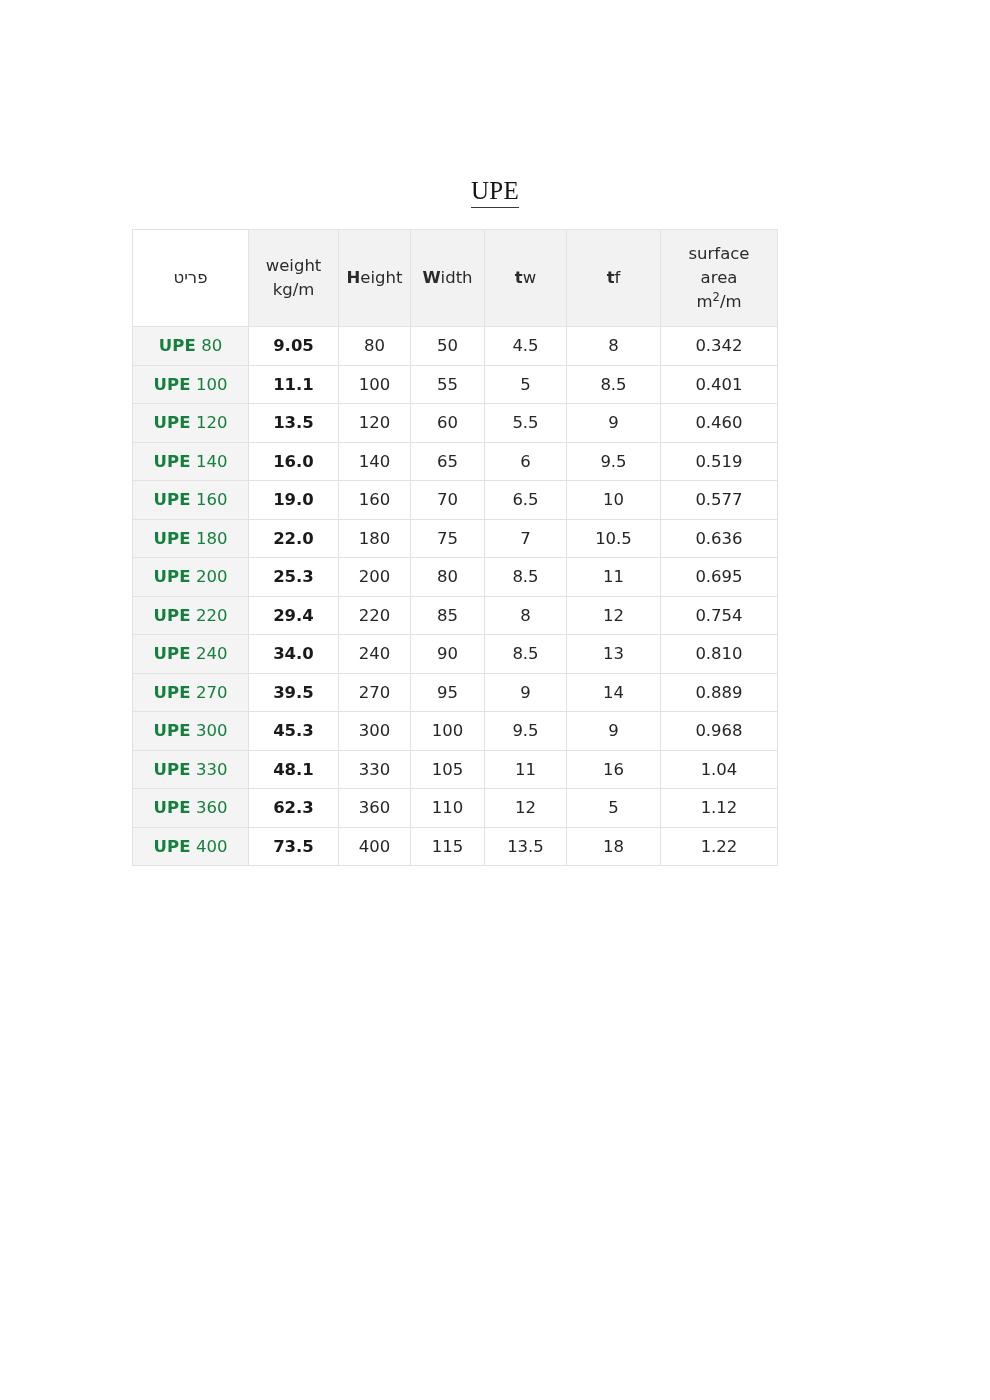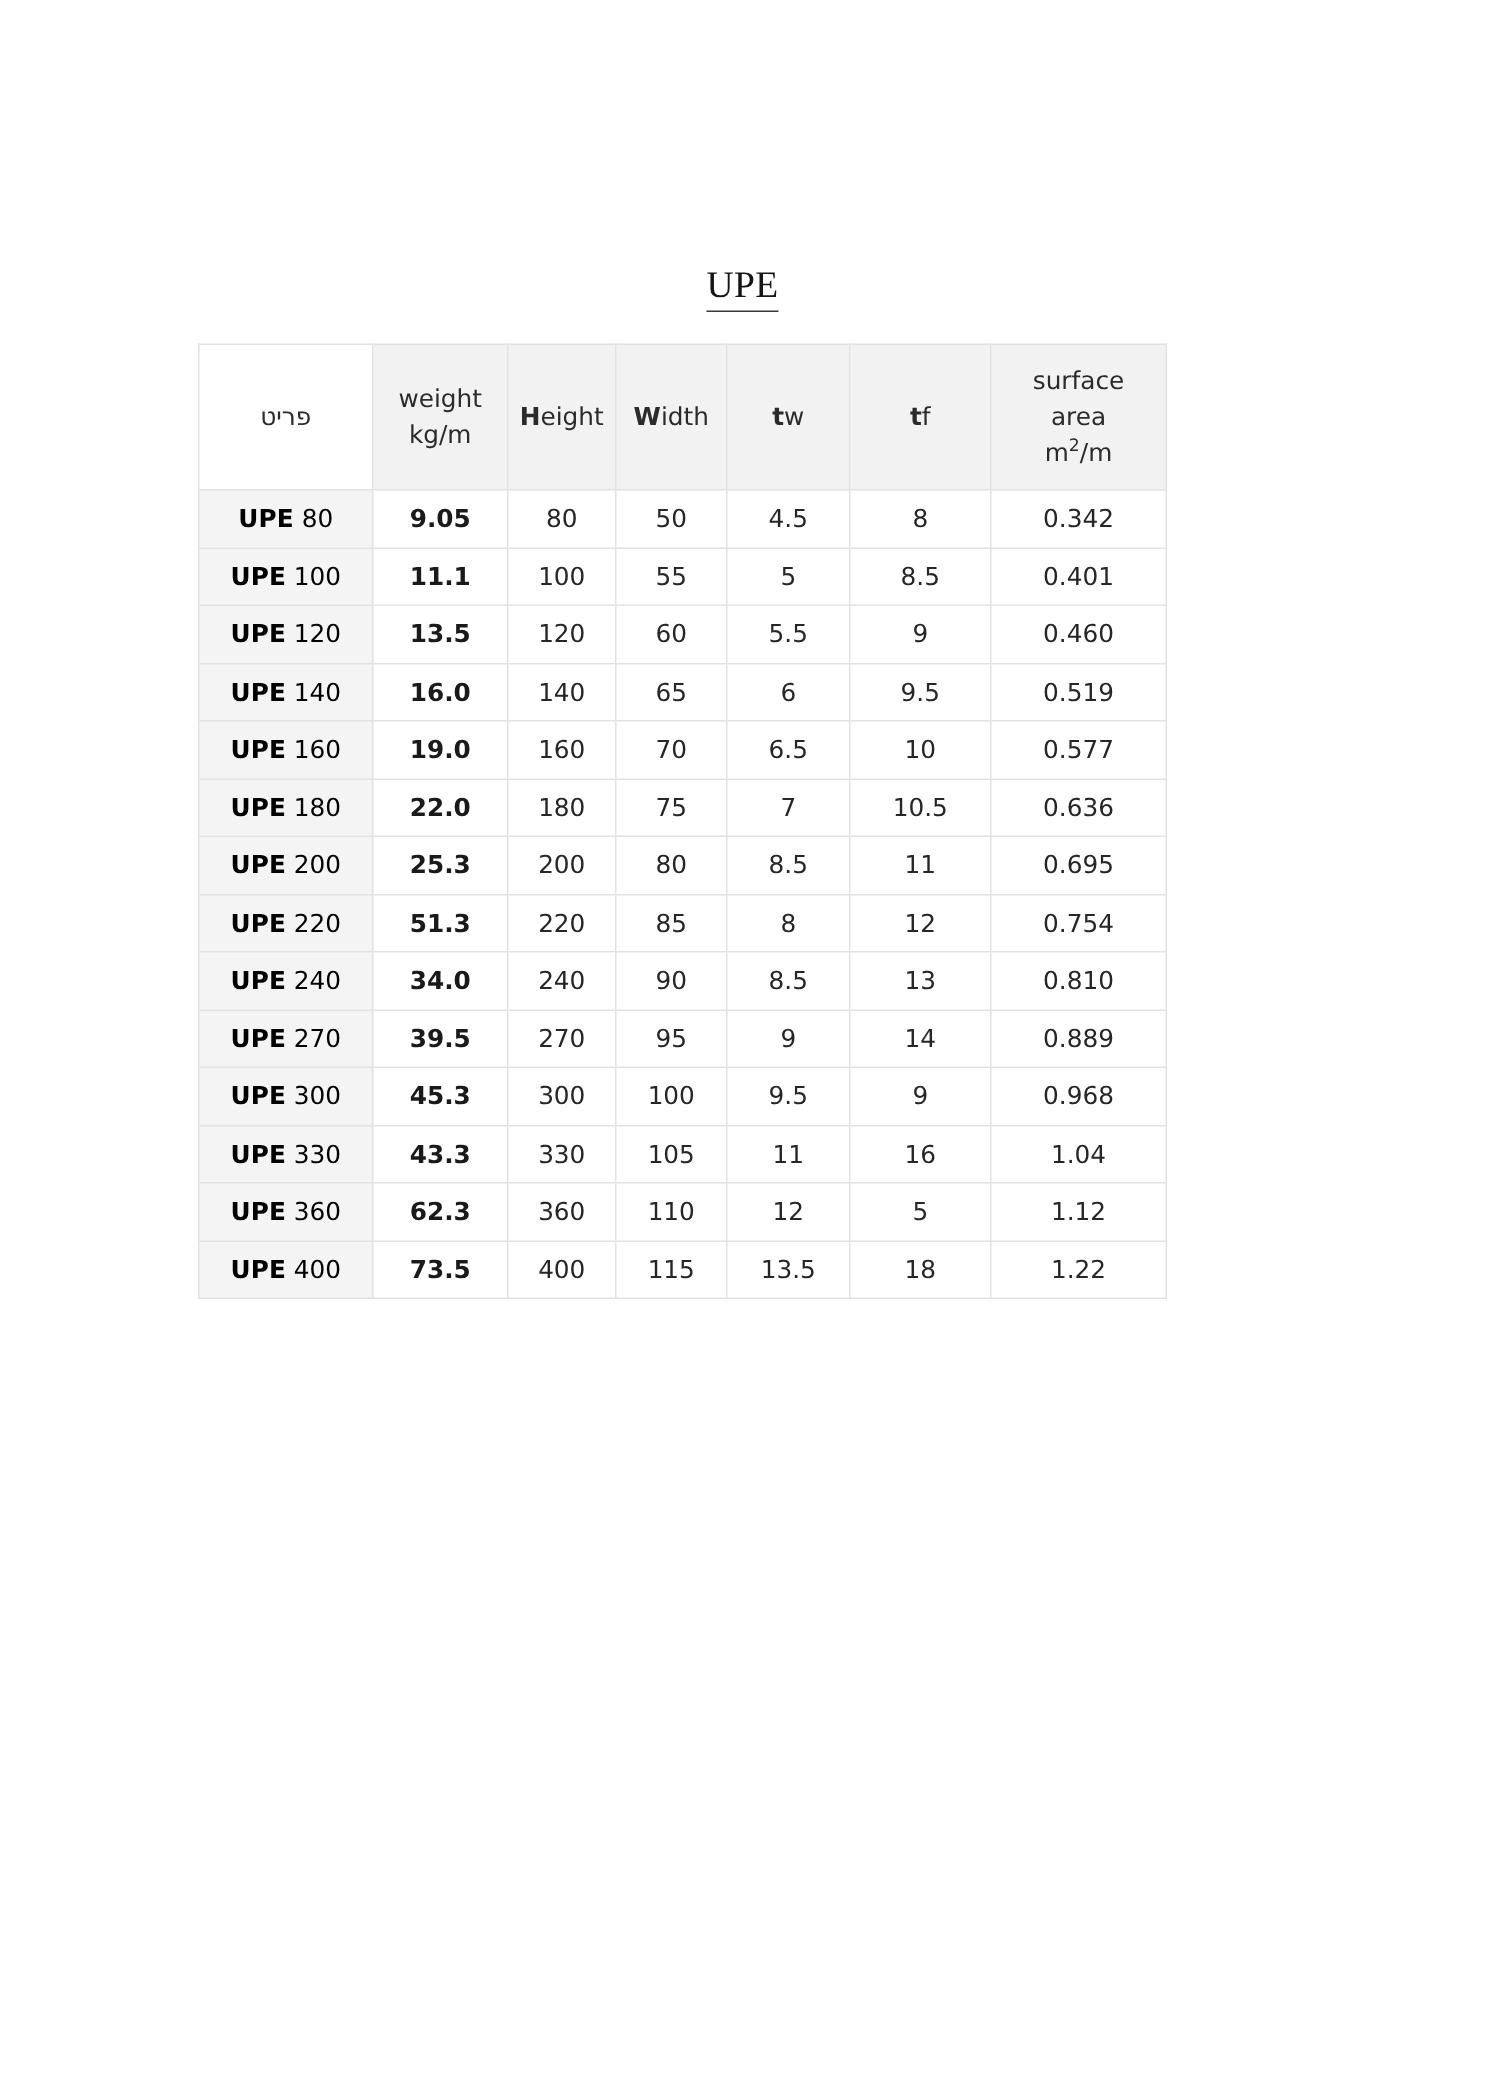--- a/index.html
+++ b/index.html
@@ -99,21 +99,21 @@
   
   table.spec tbody td {
     height: 37.5px;
     line-height: 37.5px;
     font-size: 16.5px;
     color: #262626;
   }
   table.spec tbody td.c-name {
     background: #f4f4f4;
     font-size: 16.5px;
-    color: #000000;
+    color: #15803d;
   }
   table.spec tbody td.c-name .pfx {
     font-weight: bold;
     letter-spacing: 0.1px;
   }
   table.spec tbody td.c-name .num {
     font-weight: normal;
   }
   table.spec tbody td.c-wt {
     font-weight: bold;
@@ -219,21 +219,21 @@
             <td class="c-name"><span class="pfx">UPE</span><span class="num"> 200</span></td>
             <td class="c-wt">25.3</td>
             <td>200</td>
             <td>80</td>
             <td>8.5</td>
             <td>11</td>
             <td>0.695</td>
           </tr>
           <tr>
             <td class="c-name"><span class="pfx">UPE</span><span class="num"> 220</span></td>
-            <td class="c-wt">51.3</td>
+            <td class="c-wt">29.4</td>
             <td>220</td>
             <td>85</td>
             <td>8</td>
             <td>12</td>
             <td>0.754</td>
           </tr>
           <tr>
             <td class="c-name"><span class="pfx">UPE</span><span class="num"> 240</span></td>
             <td class="c-wt">34.0</td>
             <td>240</td>
@@ -255,21 +255,21 @@
             <td class="c-name"><span class="pfx">UPE</span><span class="num"> 300</span></td>
             <td class="c-wt">45.3</td>
             <td>300</td>
             <td>100</td>
             <td>9.5</td>
             <td>9</td>
             <td>0.968</td>
           </tr>
           <tr>
             <td class="c-name"><span class="pfx">UPE</span><span class="num"> 330</span></td>
-            <td class="c-wt">43.3</td>
+            <td class="c-wt">48.1</td>
             <td>330</td>
             <td>105</td>
             <td>11</td>
             <td>16</td>
             <td>1.04</td>
           </tr>
           <tr>
             <td class="c-name"><span class="pfx">UPE</span><span class="num"> 360</span></td>
             <td class="c-wt">62.3</td>
             <td>360</td>

